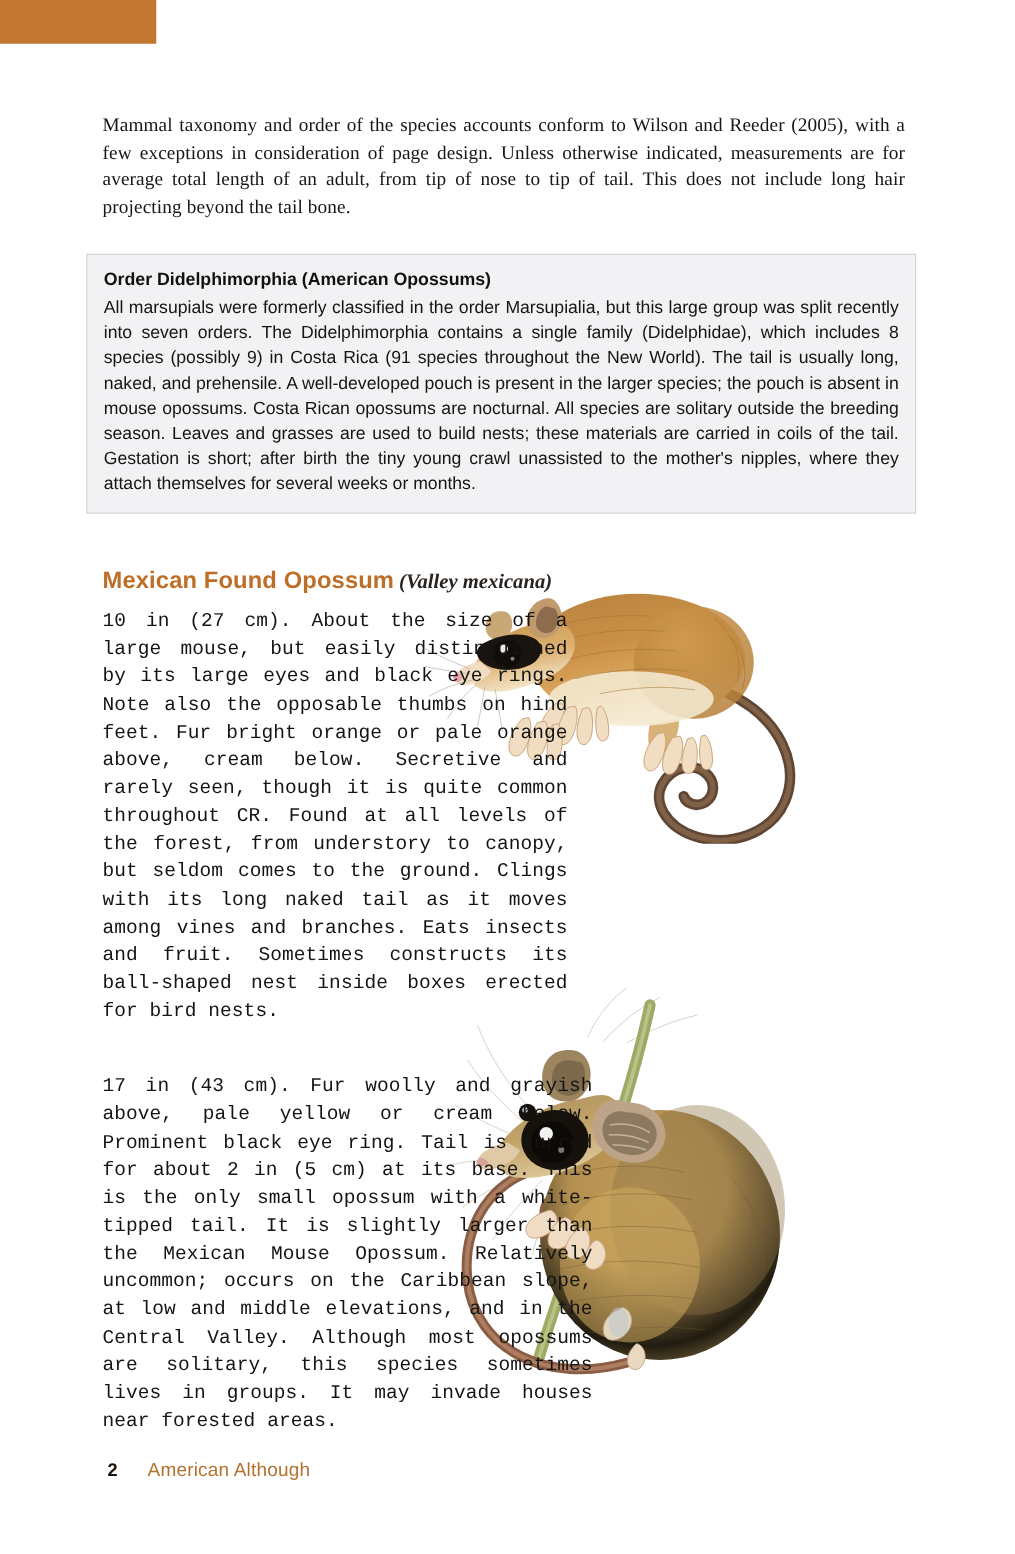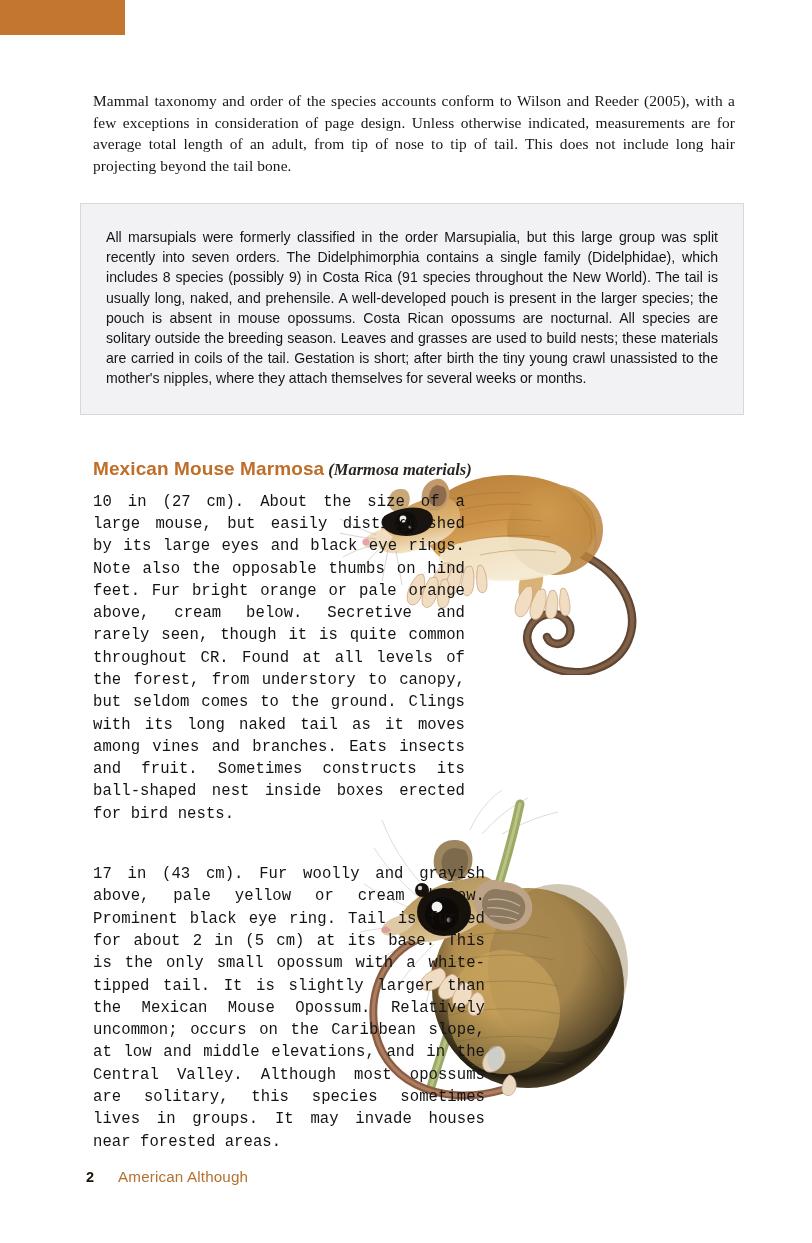--- a/index.html
+++ b/index.html
@@ -27,21 +27,21 @@
     left: 0;
     top: 0;
     width: 125px;
     height: 35px;
     background: #c2762f;
   }
 
   
   .content {
     position: absolute;
-    left: 93px;
+    left: 82px;
     top: 90px;
     width: 642px;
   }
 
   
   .intro {
     font-family: "Liberation Serif", serif;
     font-size: 15.4px;
     line-height: 21.5px;
     text-align: justify;
@@ -67,21 +67,21 @@
     line-height: 19px;
     color: #111111;
     margin: 0 0 1px 0;
   }
   .order-box-body {
     font-family: "Liberation Sans", sans-serif;
     font-size: 14.1px;
     line-height: 20.2px;
     text-align: justify;
     color: #141414;
-    margin: 12px;
+    margin: 0;
   }
 
   
   .species {
     position: relative;
   }
   .species-1 { margin-top: 40px; }
   .species-2 { margin-top: 38px; }
 
   .species-heading {
@@ -379,26 +379,27 @@
     <g fill="#ead9c0" stroke="#bba288" stroke-width="0.7">
       <path d="M156 286 C150 292 148 300 152 304 C157 308 163 304 164 297 C165 291 161 285 157 285 Z"></path>
     </g>
   </svg>
 
   <div class="content">
 
     <p class="intro">Mammal taxonomy and order of the species accounts conform to Wilson and Reeder (2005), with a few exceptions in consideration of page design. Unless otherwise indicated, measurements are for average total length of an adult, from tip of nose to tip of tail. This does not include long hair projecting beyond the tail bone.</p>
 
     <div class="order-box">
+      <div class="order-box-title">Order Didelphimorphia (American Opossums)</div>
       <div class="order-box-body">All marsupials were formerly classified in the order Marsupialia, but this large group was split recently into seven orders. The Didelphimorphia contains a single family (Didelphidae), which includes 8 species (possibly 9) in Costa Rica (91 species throughout the New World). The tail is usually long, naked, and prehensile. A well-developed pouch is present in the larger species; the pouch is absent in mouse opossums. Costa Rican opossums are nocturnal. All species are solitary outside the breeding season. Leaves and grasses are used to build nests; these materials are carried in coils of the tail. Gestation is short; after birth the tiny young crawl unassisted to the mother's nipples, where they attach themselves for several weeks or months.</div>
     </div>
 
     <div class="species species-1 clearfix">
       <h2 class="species-heading">
-        <span class="species-common">Mexican Mouse Marmosa</span><span class="species-latin">(Marmosa materials)</span>
+        <span class="species-common">Mexican Found Opossum</span><span class="species-latin">(Valley mexicana)</span>
       </h2>
       <div class="wrap-shape-1"></div>
       <div class="wrap-shape-1b"></div>
       <p class="species-body">10 in (27 cm). About the size of a large mouse, but easily distinguished by its large eyes and black eye rings. Note also the opposable thumbs on hind feet. Fur bright orange or pale orange above, cream below. Secretive and rarely seen, though it is quite common throughout CR. Found at all levels of the forest, from understory to canopy, but seldom comes to the ground. Clings with its long naked tail as it moves among vines and branches. Eats insects and fruit. Sometimes constructs its ball-shaped nest inside boxes erected for bird nests.</p>
     </div>
 
     <div class="species species-2 clearfix">
       <div class="wrap-shape-2"></div>
       <div class="wrap-shape-2b"></div>
       <p class="species-body">17 in (43 cm). Fur woolly and grayish above, pale yellow or cream below. Prominent black eye ring. Tail is furred for about 2 in (5 cm) at its base. This is the only small opossum with a white-tipped tail. It is slightly larger than the Mexican Mouse Opossum. Relatively uncommon; occurs on the Caribbean slope, at low and middle elevations, and in the Central Valley. Although most opossums are solitary, this species sometimes lives in groups. It may invade houses near forested areas.</p>

